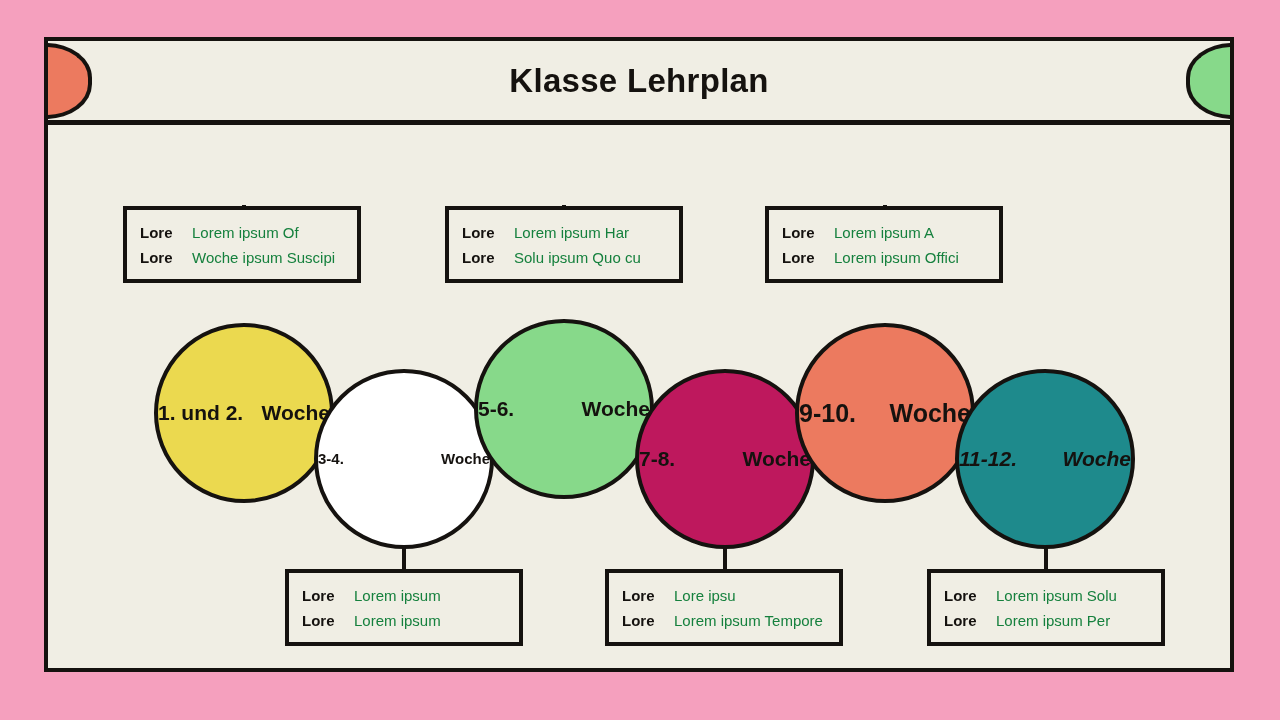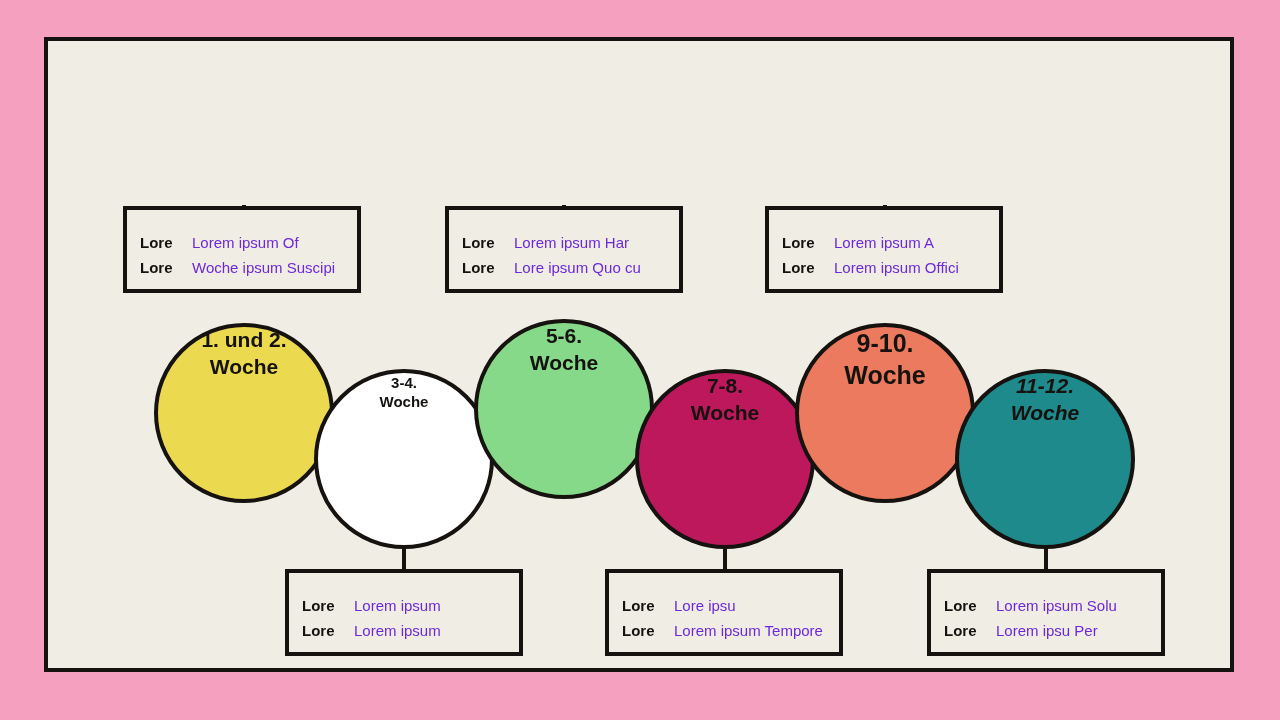--- a/index.html
+++ b/index.html
@@ -86,23 +86,23 @@
     height: 546px;
   }
 
   
   .node {
     position: absolute;
     border: 4px solid #15120f;
     border-radius: 50%;
     box-sizing: border-box;
     display: flex;
-    flex-direction: column;
+    flex-direction: row;
     align-items: center;
-    justify-content: flex-start;
+    justify-content: space-between;
     color: #15120f;
     font-weight: bold;
     line-height: 1.28;
     text-align: center;
   }
   .node .ln {
     display: block;
     white-space: nowrap;
   }
 
@@ -112,45 +112,50 @@
     width: 4px;
     background: #15120f;
   }
 
   
   .card {
     position: absolute;
     background: #f0eee4;
     border: 4px solid #15120f;
     box-sizing: border-box;
-    padding: 24px 14px 13px 13px;
+    padding: 14px 14px 13px 13px;
   }
   .card-row {
     display: flex;
     align-items: baseline;
     white-space: nowrap;
   }
   .card-row + .card-row { margin-top: 8px; }
   .card-key {
     font-weight: bold;
     font-size: 15px;
     color: #15120f;
     min-width: 52px;
     flex: none;
   }
   .card-val {
     font-size: 15px;
-    color: #6d28d9;
+    color: #15803d;
   }
 </style>
 </head>
 <body style="background: rgb(245, 160, 190);">
 
 <div id="slide" style="background: rgb(240, 238, 228);">
 
+  <div id="header">
+    <div class="header-blob left" style="background: rgb(236, 122, 95);"></div>
+    <div class="header-blob right" style="background: rgb(135, 217, 138);"></div>
+    <div id="header-title">Klasse Lehrplan</div>
+  </div>
 
   <div id="canvas">
 
     <div class="stem" style="left:194px; top:80px; height:46px;"></div>
     <div class="stem" style="left:514px; top:80px; height:46px;"></div>
     <div class="stem" style="left:835px; top:80px; height:46px;"></div>
     <div class="stem" style="left:354px; top:398px; height:46px;"></div>
     <div class="stem" style="left:675px; top:398px; height:46px;"></div>
     <div class="stem" style="left:996px; top:398px; height:46px;"></div>
 
@@ -195,21 +200,21 @@
       </div>
     </div>
 
     <div class="card" style="left:397px; top:81px; width:238px;">
       <div class="card-row">
         <span class="card-key">Lore</span>
         <span class="card-val">Lorem ipsum Har</span>
       </div>
       <div class="card-row">
         <span class="card-key">Lore</span>
-        <span class="card-val">Lore ipsum Quo cu</span>
+        <span class="card-val">Solu ipsum Quo cu</span>
       </div>
     </div>
 
     <div class="card" style="left:717px; top:81px; width:238px;">
       <div class="card-row">
         <span class="card-key">Lore</span>
         <span class="card-val">Lorem ipsum A</span>
       </div>
       <div class="card-row">
         <span class="card-key">Lore</span>
@@ -239,18 +244,18 @@
       </div>
     </div>
 
     <div class="card" style="left:879px; top:444px; width:238px;">
       <div class="card-row">
         <span class="card-key">Lore</span>
         <span class="card-val">Lorem ipsum Solu</span>
       </div>
       <div class="card-row">
         <span class="card-key">Lore</span>
-        <span class="card-val">Lorem ipsu Per</span>
+        <span class="card-val">Lorem ipsum Per</span>
       </div>
     </div>
 
   </div>
 </div>
 
 </body></html>

